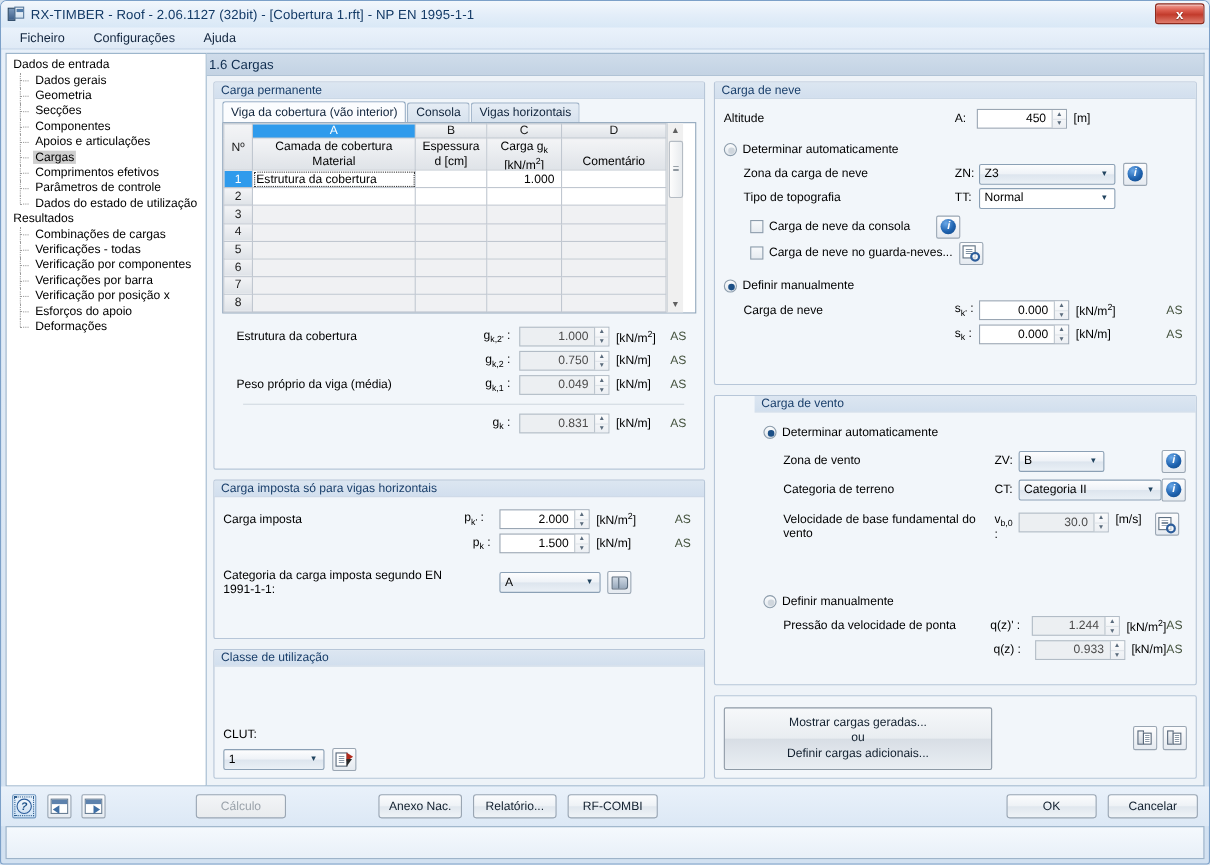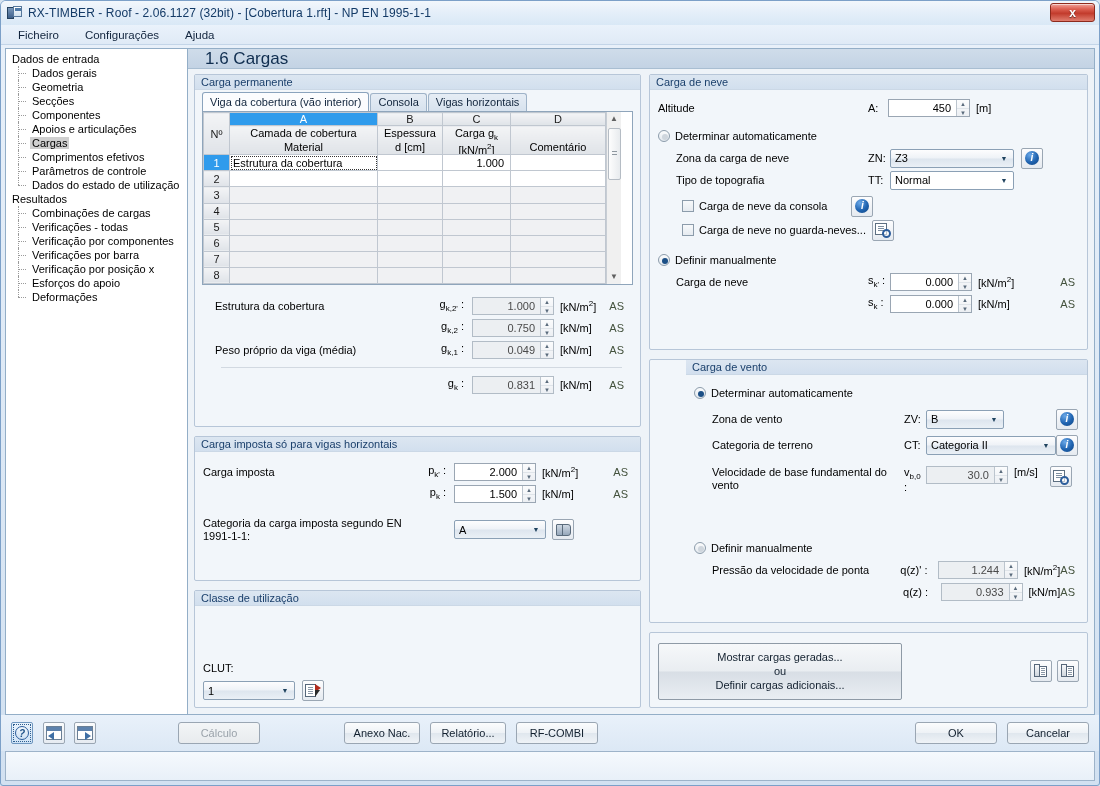--- a/index.html
+++ b/index.html
@@ -81,22 +81,22 @@
   
   .content-pane {
     flex:1 1 auto; min-width:0;
     background:#eef3f8; border:1px solid #93aec7; border-left:none;
     display:flex; flex-direction:column;
   }
   .page-title {
     height:20px; flex:0 0 20px;
     background:linear-gradient(180deg,#cfdcea,#c3d3e4);
     border-bottom:1px solid #a9bed2;
-    display:flex; align-items:center; padding-left:17px;
-    font-size:17px; color:#0f2d4f;
+    display:flex; align-items:center; padding-left:2px;
+    font-size:12px; color:#0f2d4f;
   }
   .panes { flex:1 1 auto; display:flex; padding:5px 6px 6px 6px; gap:8px; min-height:0;}
   .col-left { width:447px; flex:0 0 447px; display:flex; flex-direction:column; gap:9px;}
   .col-right { flex:1 1 auto; display:flex; flex-direction:column; gap:9px; min-width:0;}
 
   
   .group {
     border:1px solid #b7c6d8; background:#f2f6fa;
     border-radius:2px; position:relative;
     display:flex; flex-direction:column;
@@ -511,21 +511,21 @@
                 </div>
               </div>
             </div>
           </div>
 
           <div class="group" style="height:146px;">
             <div class="ghead">Carga imposta só para vigas horizontais</div>
             <div class="gbody" style="padding:9px 8px 6px 8px;">
               <div class="frow">
                 <span class="flabel" style="width:213px">Carga imposta</span>
-                <span class="sym" style="width:30px;text-align:right">p<sub>k'</sub> :</span>
+                <span class="sym" style="width:30px;text-align:center">p<sub>k'</sub> :</span>
                 <div class="spin" style="width:82px;margin-left:8px">
                   <span class="val">2.000</span>
                   <span class="arrows">
                       <span>▲</span>
                       <span>▼</span>
                     </span>
                 </div>
                 <span class="unit">[kN/m<sup>2</sup>]</span>
                 <span class="as">AS</span>
               </div>

